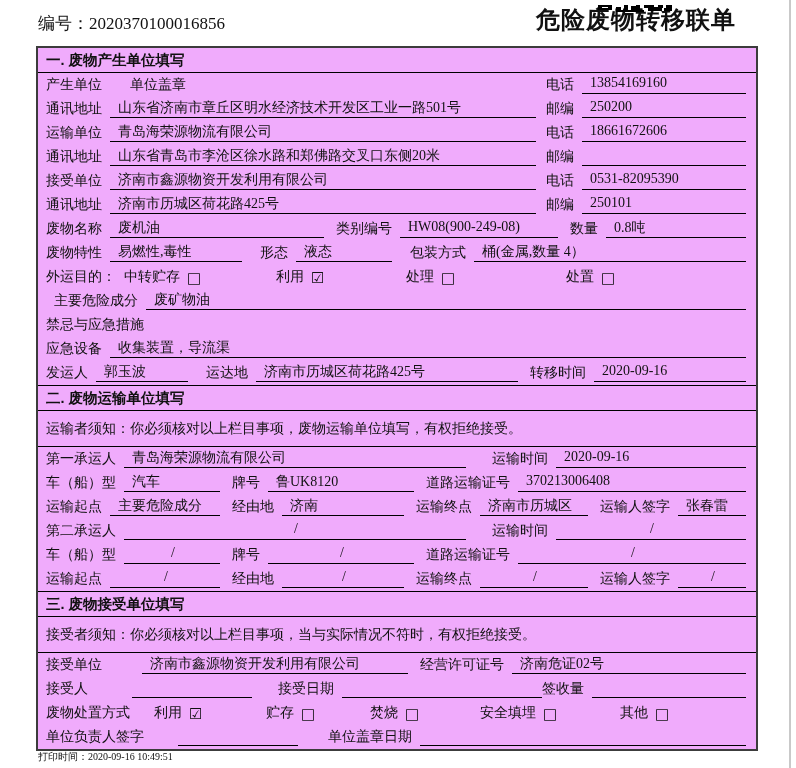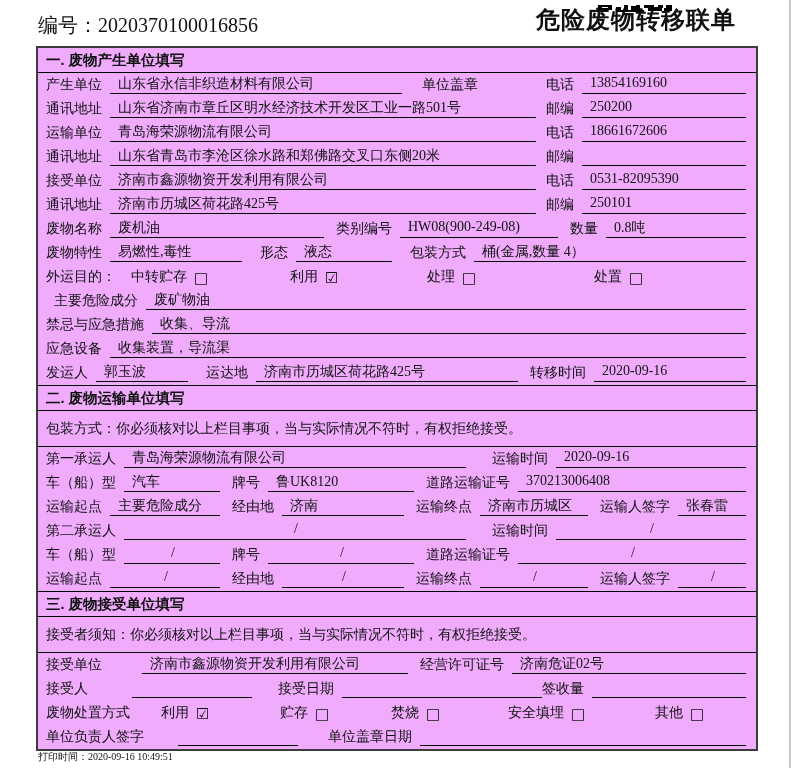--- a/index.html
+++ b/index.html
@@ -3,21 +3,21 @@
 <meta charset="utf-8">
 <style>
   * { box-sizing: border-box; margin: 0; padding: 0; }
   html,body { width: 796px; height: 768px; background: #fff; overflow: hidden;
     font-family: "Liberation Serif", "DejaVu Serif", serif; color: #111; }
   .page { position: relative; width: 796px; height: 768px; background:#fff; }
   .page-edge { position:absolute; top:0; right:5px; width:2px; height:768px; background:#c9c9c9; }
 
   
   .hdr { position: relative; height: 40px; padding-top: 10px; }
-  .serial { position:absolute; left:38px; top:12px; font-size:20px; }
+  .serial { position:absolute; left:38px; top:12px; font-size:17px; }
   .doc-title { position:absolute; left:0; right:60px; top:4px; text-align:right;
     font-size:24px; font-weight:bold; letter-spacing:1px; }
   .qr-frag { position:absolute; left:598px; top:0; }
 
   
   .ftable { position:absolute; left:36px; top:46px; width:722px; border:2px solid #3c3c3c; background:#f0abfc; }
   .sec { border-bottom:0; }
   .sec + .sec { border-top:1.5px solid #000; }
   .sec-h { font-weight:bold; font-size:14.5px; padding:3px 8px 2px 8px; border-bottom:1.5px solid #000;
     font-family:"Liberation Sans","DejaVu Sans",sans-serif; }
@@ -25,21 +25,21 @@
 
   .row { display:flex; align-items:flex-end; height:24px; padding:0 10px 3px 8px; font-size:14px; }
   .lbl { white-space:nowrap; padding-right:8px; flex:0 0 auto; }
   .uv { border-bottom:1px solid #000; padding:0 6px 0 8px; white-space:nowrap; overflow:hidden;
         height:19px; flex:0 0 auto; }
   .fill { flex:1 1 auto; }
   .lgrp { display:flex; align-items:flex-end; width:500px; flex:0 0 auto; }
   .lgrp .uv.fill { margin-right:10px; }
   .plain { white-space:nowrap; }
   .mark { font-family:"DejaVu Sans","Liberation Sans",sans-serif; font-size:15px; margin-left:7px; line-height:1; }
-  .opt { display:flex; align-items:flex-end; flex:0 0 auto;margin-left:7px; } .ml12 { margin-left:12px; } .ml18 { margin-left:18px; }
+  .opt { display:flex; align-items:flex-end; flex:0 0 auto; } .ml12 { margin-left:12px; } .ml18 { margin-left:18px; }
 
   
   .ftr { position:absolute; left:38px; top:750px; font-size:10px; }
 </style>
 </head>
 <body>
 
 <div class="page">
   <div class="page-edge"></div>
 
@@ -67,21 +67,20 @@
   </div>
 
   <div class="ftable">
 
     <div class="sec">
       <div class="sec-h">一. 废物产生单位填写</div>
 
       <div class="row">
         <div class="lgrp">
           <span class="lbl">产生单位</span>
-          <span class="uv" style="width:292px">山东省永信非织造材料有限公司</span>
           <span class="plain" style="margin-left:20px">单位盖章</span>
         </div>
         <span class="lbl">电话</span>
         <span class="uv fill">13854169160</span>
       </div>
 
       <div class="row">
         <div class="lgrp">
           <span class="lbl">通讯地址</span>
           <span class="uv fill">山东省济南市章丘区明水经济技术开发区工业一路501号</span>
@@ -166,41 +165,40 @@
 
       <div class="row">
         <span class="lbl"></span>
 
         <span class="lbl">主要危险成分</span>
         <span class="uv fill">废矿物油</span>
       </div>
 
       <div class="row">
         <span class="lbl">禁忌与应急措施</span>
-        <span class="uv fill">收集、导流</span>
       </div>
 
       <div class="row">
         <span class="lbl">应急设备</span>
         <span class="uv fill">收集装置，导流渠</span>
       </div>
 
       <div class="row">
         <span class="lbl">发运人</span>
         <span class="uv" style="width:92px">郭玉波</span>
         <span class="lbl ml18">运达地</span>
         <span class="uv" style="width:262px">济南市历城区荷花路425号</span>
         <span class="lbl ml12">转移时间</span>
         <span class="uv fill">2020-09-16</span>
       </div>
     </div>
 
     <div class="sec">
       <div class="sec-h">二. 废物运输单位填写</div>
-      <div class="notice">包装方式：你必须核对以上栏目事项，当与实际情况不符时，有权拒绝接受。</div>
+      <div class="notice">运输者须知：你必须核对以上栏目事项，废物运输单位填写，有权拒绝接受。</div>
 
       <div class="row">
         <span class="lbl">第一承运人</span>
         <span class="uv" style="width:342px">青岛海荣源物流有限公司</span>
         <span class="lbl" style="margin-left:26px">运输时间</span>
         <span class="uv fill">2020-09-16</span>
       </div>
 
       <div class="row">
         <span class="lbl">车（船）型</span>

